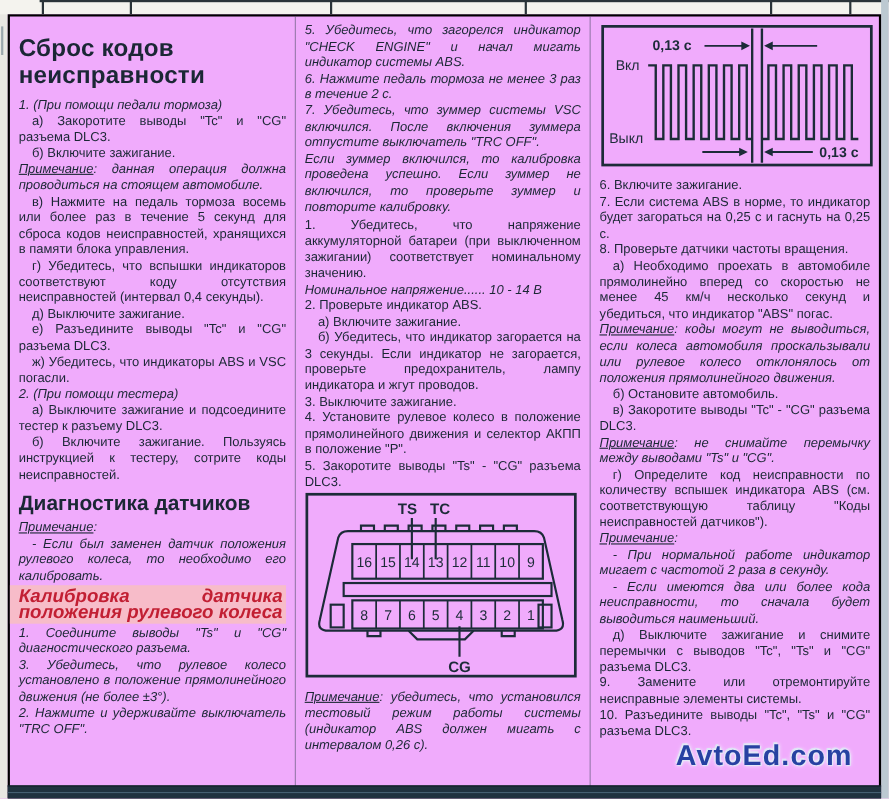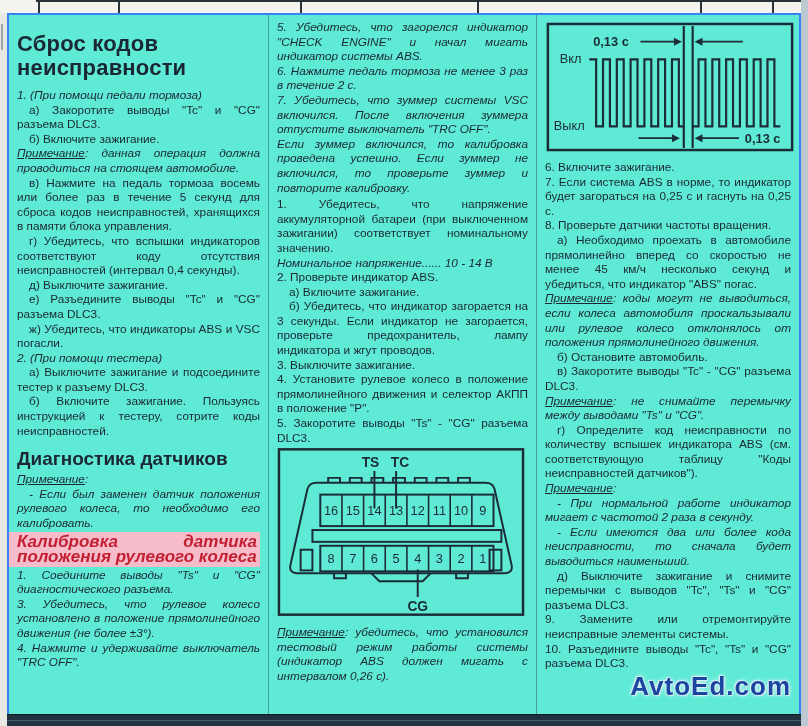--- a/index.html
+++ b/index.html
@@ -12,21 +12,21 @@
   
   .top-strip{position:absolute;left:0;top:0;width:808px;height:13px;background:#f4f3ee;}
   .top-strip .vline{position:absolute;top:0;width:2px;height:13px;background:#2a3338;}
   .top-strip .hline{position:absolute;top:0;left:36px;right:0;height:2px;background:#2a3338;}
   .scan-mark{position:absolute;left:1px;top:24px;width:2px;height:26px;background:#9aa6ab;}
   .right-edge{position:absolute;right:0;top:0;width:7px;height:726px;background:#bcc9d1;}
 
   
   .panel{
     position:absolute;left:7px;top:13px;width:794px;height:713px;
-    background:#5eead4;border:2px solid #3b82f6;box-sizing:border-box;
+    background:#f0abfc;border:2px solid #000000;box-sizing:border-box;
     display:flex;overflow:hidden;
   }
   .bottom-band{position:absolute;left:7px;top:714px;width:794px;height:12px;
     background:#20323f;border-top:1px solid #0e1b24;}
   .bottom-band .inner-line{position:absolute;left:0;top:5px;width:100%;height:1px;background:#466072;}
 
   .col{box-sizing:border-box;padding:5px 8px 4px 8px;overflow:hidden;}
   .col-1{width:259px;}
   .col-2{width:268px;border-left:1px solid rgba(40,58,72,.45);}
   .col-3{flex:1;border-left:1px solid rgba(40,58,72,.45);}
@@ -45,21 +45,21 @@
     font-size:17px;line-height:15.5px;text-align:justify;
   }
 
   
   .fig{margin:2px 0 4px 0;}
   svg text{font-family:"Liberation Sans",sans-serif;fill:#1c2b38;}
   .figline{stroke:#1c2b38;fill:none;}
 
   
   .watermark{
-    position:absolute;right:8px;bottom:22px;
+    position:absolute;right:24px;bottom:22px;
     font-size:26px;font-weight:bold;letter-spacing:1px;color:#16399b;opacity:.92;
     text-shadow:0 0 3px #eef4fb,0 0 5px #eef4fb,1px 1px 0 #d8e6f2,-1px -1px 0 #d8e6f2;
   }
 </style>
 </head>
 <body>
 
 <div class="top-strip">
   <div class="hline"></div>
   <div class="vline" style="left:38px"></div>
@@ -88,21 +88,21 @@
     <p class="t it">2. (При помощи тестера)</p>
     <p class="t sub">а) Выключите зажигание и подсоедините тестер к разъему DLC3.</p>
     <p class="t sub">б) Включите зажигание. Пользуясь инструкцией к тестеру, сотрите коды неисправностей.</p>
 
     <h2 class="title2">Диагностика датчиков</h2>
     <p class="t it"><span class="u">Примечание</span><span>:</span></p>
     <p class="t it sub">- Если был заменен датчик положения рулевого колеса, то необходимо его калибровать.</p>
     <p class="hl">Калибровка датчика положения рулевого колеса</p>
     <p class="t it">1. Соедините выводы "Ts" и "CG" диагностического разъема.</p>
     <p class="t it">3. Убедитесь, что рулевое колесо установлено в положение прямолинейного движения (не более ±3°).</p>
-    <p class="t it">4. Нажмите и удерживайте выключатель "TRC OFF".</p>
+    <p class="t it">2. Нажмите и удерживайте выключатель "TRC OFF".</p>
   </div>
 
   <div class="col col-2">
     <p class="t it">5. Убедитесь, что загорелся индикатор "CHECK ENGINE" и начал мигать индикатор системы ABS.</p>
     <p class="t it">6. Нажмите педаль тормоза не менее 3 раз в течение 2 с.</p>
     <p class="t it">7. Убедитесь, что зуммер системы VSC включился. После включения зуммера отпустите выключатель "TRC OFF".</p>
     <p class="t it">Если зуммер включился, то калибровка проведена успешно. Если зуммер не включился, то проверьте зуммер и повторите калибровку.</p>
     <p class="t mt">1. Убедитесь, что напряжение аккумуляторной батареи (при выключенном зажигании) соответствует номинальному значению.</p>
     <p class="t it">Номинальное напряжение...... 10 - 14 В</p>
     <p class="t">2. Проверьте индикатор ABS.</p>

